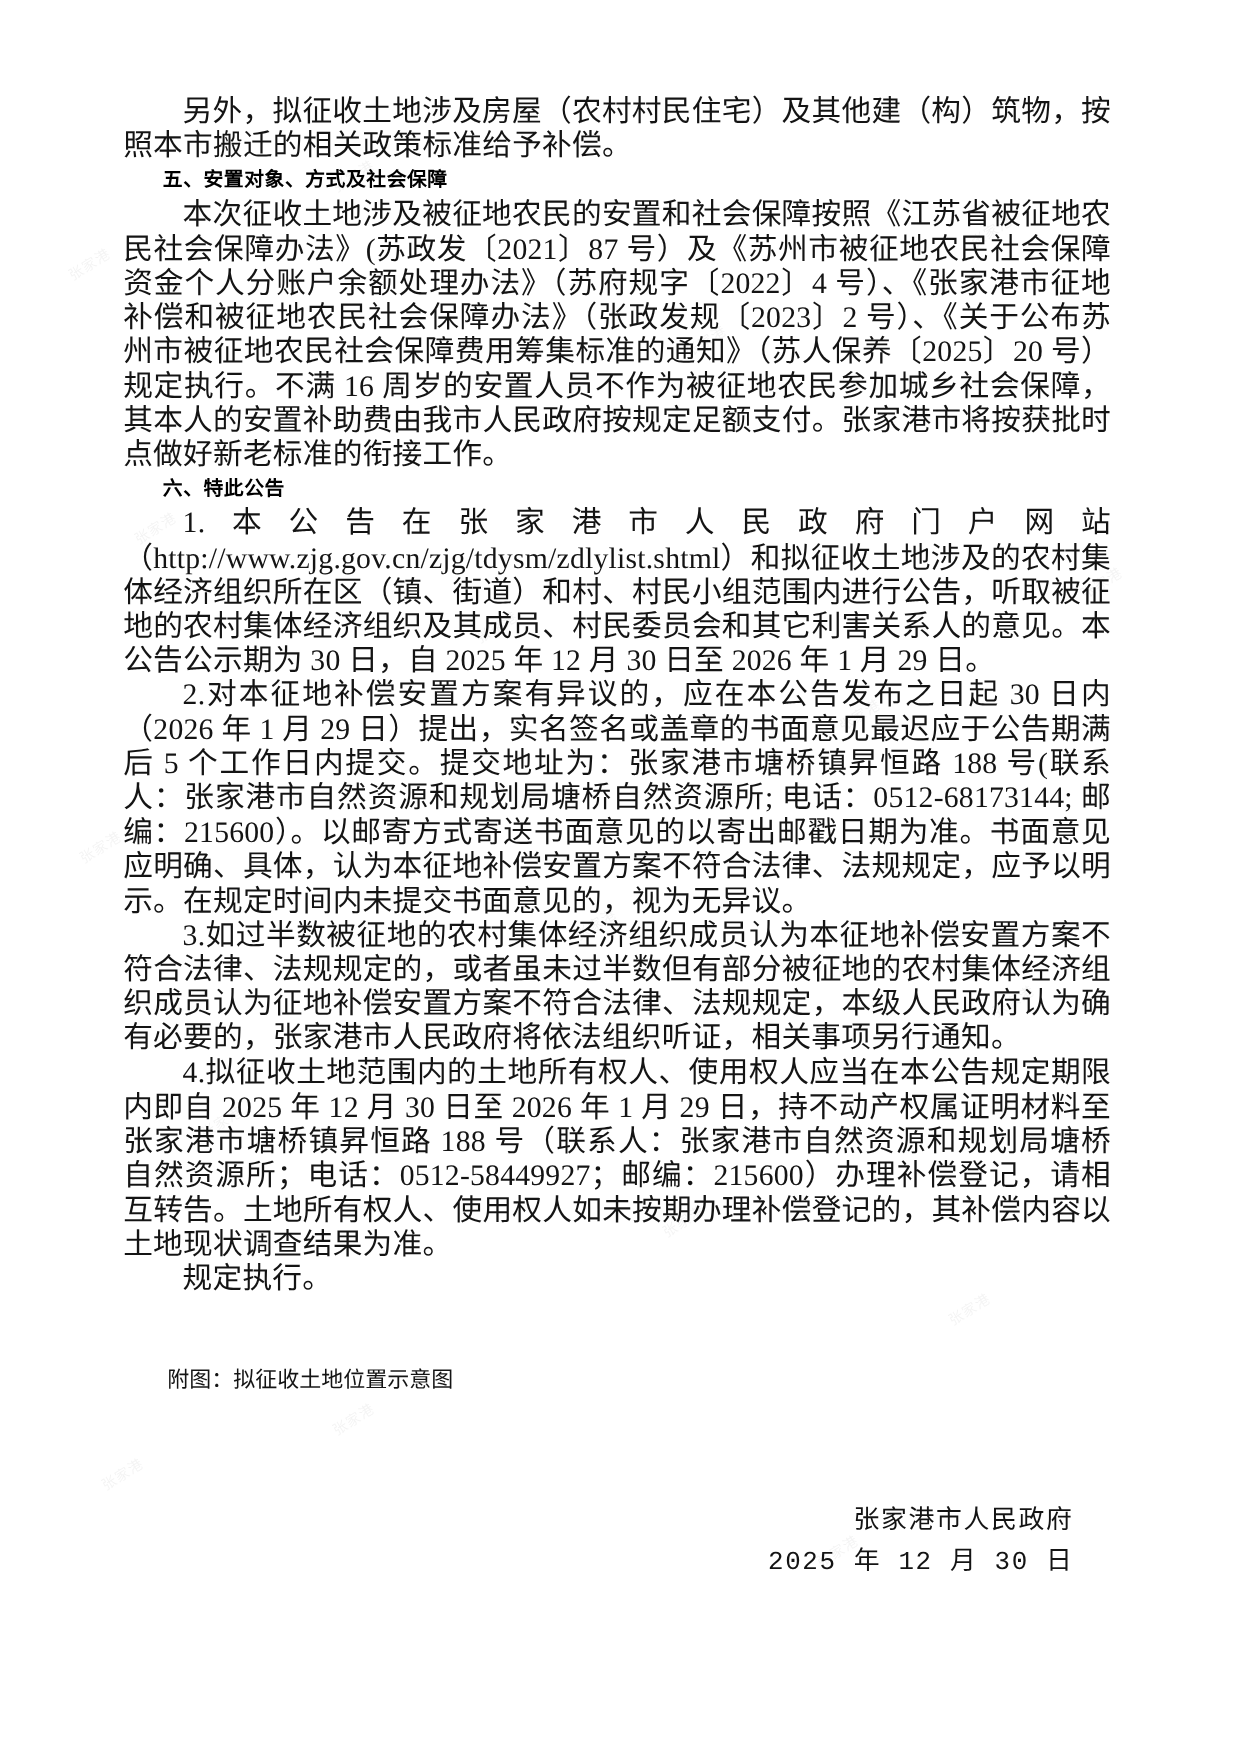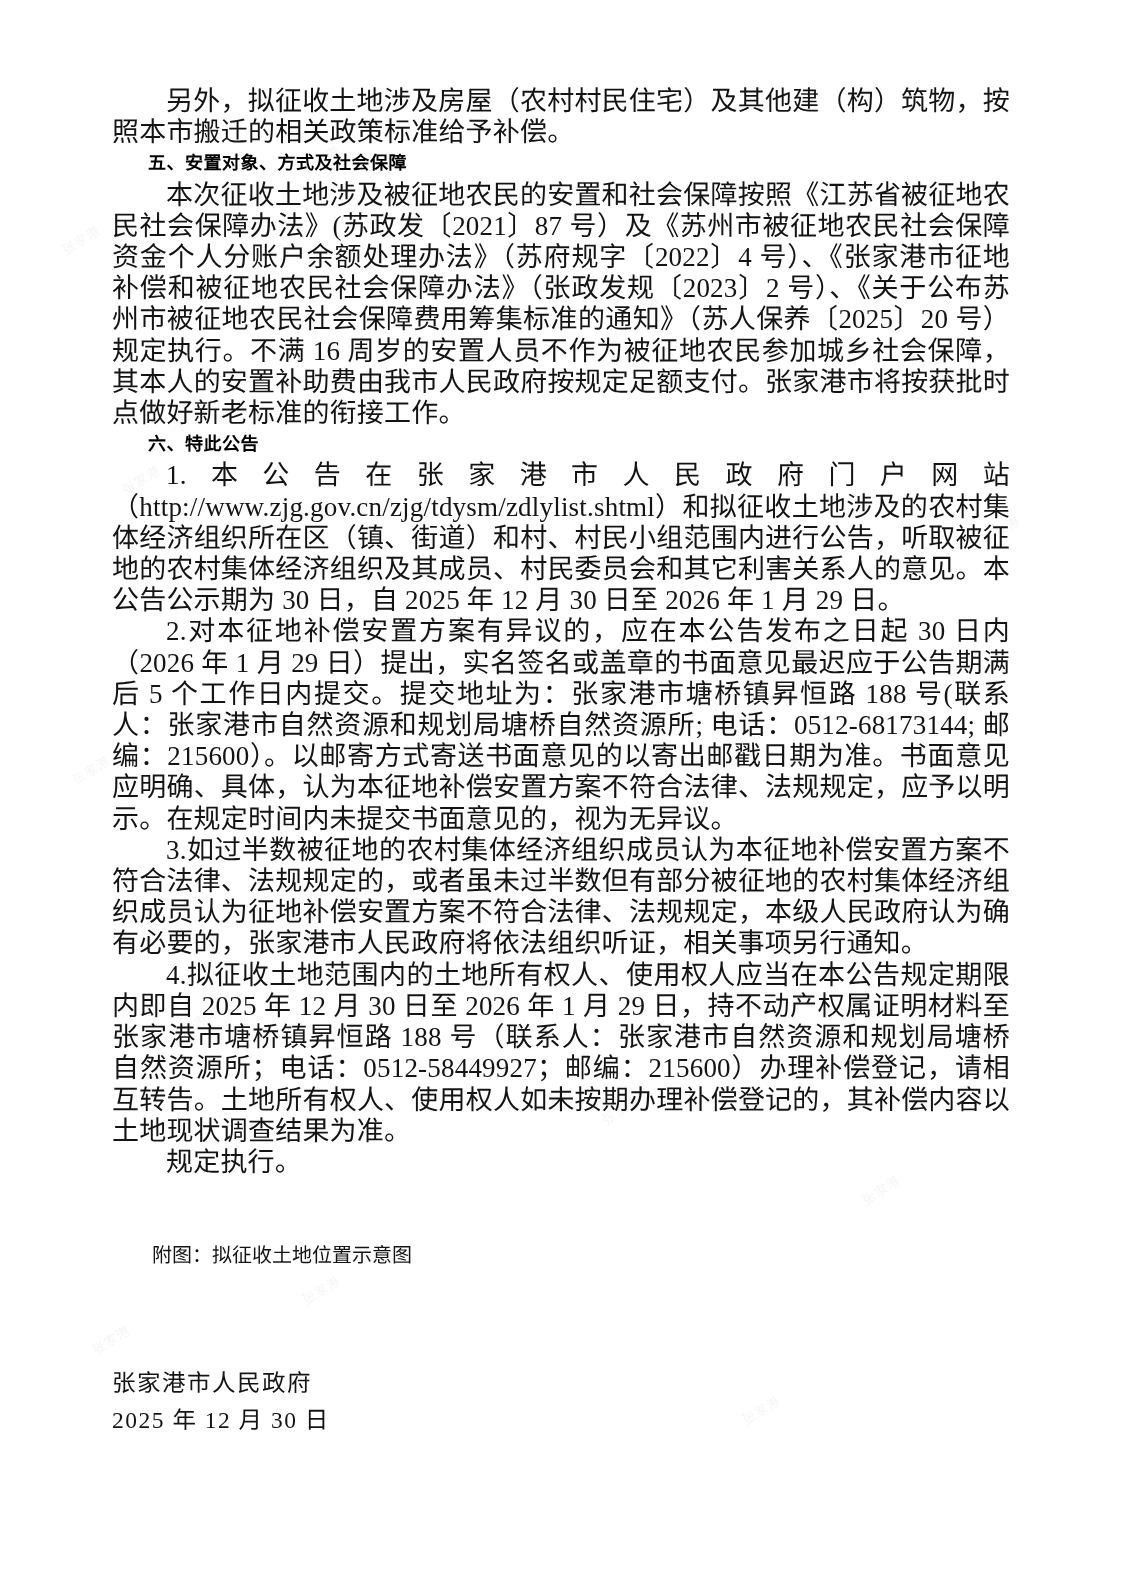--- a/index.html
+++ b/index.html
@@ -68,22 +68,23 @@
     margin: 0;
     font-size: 20px;
     line-height: 31.2px;
     text-indent: 2em;
     color: #141414;
   }
   .spacer-md { height: 62px; }
   .spacer-lg { height: 92px; }
   .signature-block {
     margin-top: 2px;
-    text-align: left;
+    text-align: right;
     padding-right: 34px;
+    font-family: Liberation Mono, monospace;
   }
   .signature-block .sig-line {
     font-size: 23.5px;
     line-height: 37px;
     letter-spacing: 1.5px;
     color: #141414;
   }
 </style>
 </head>
 <body>

